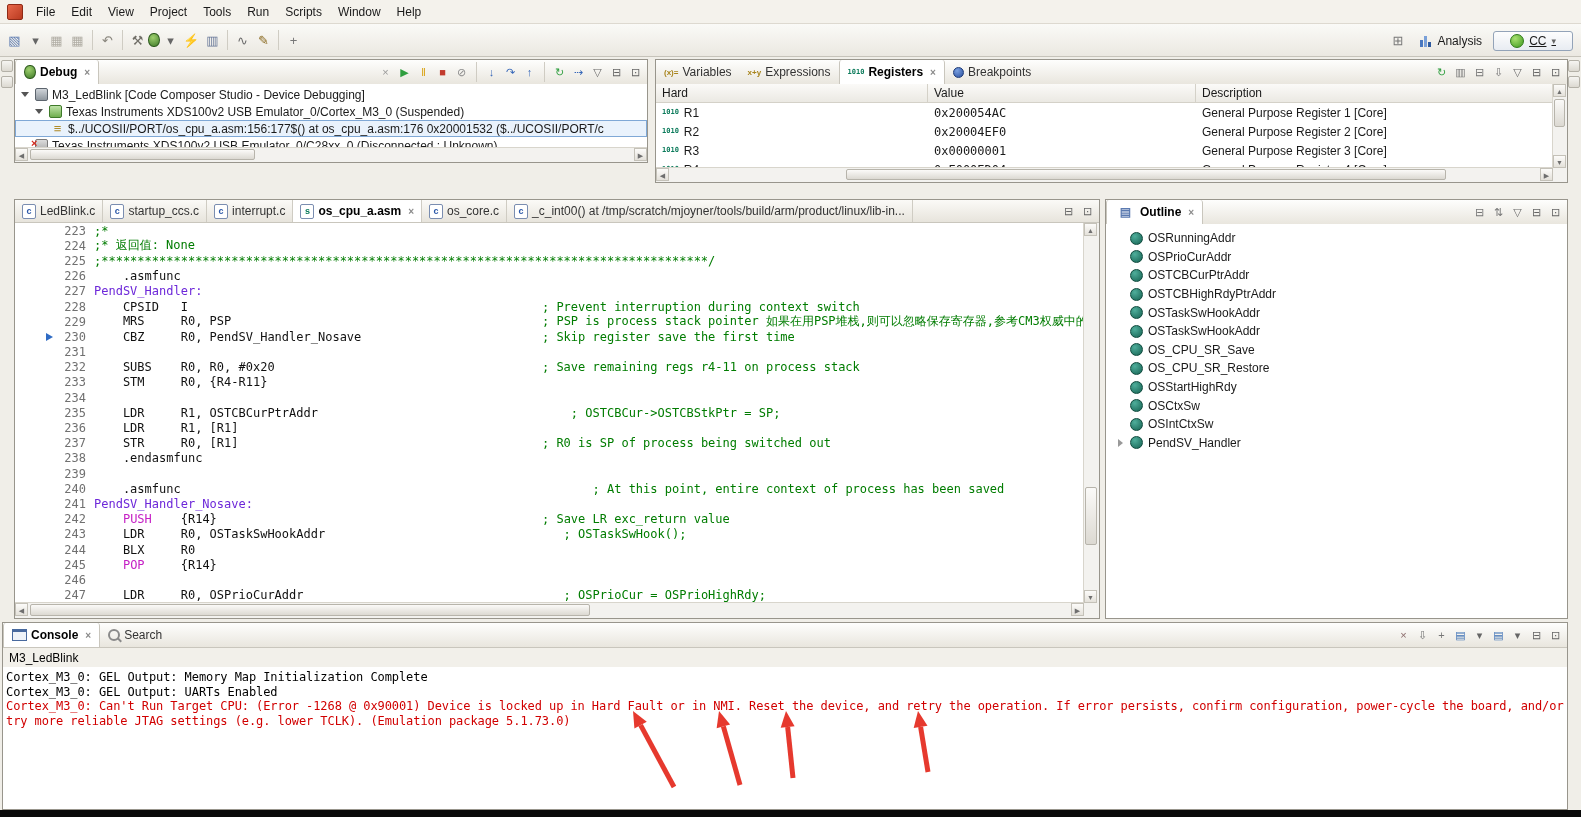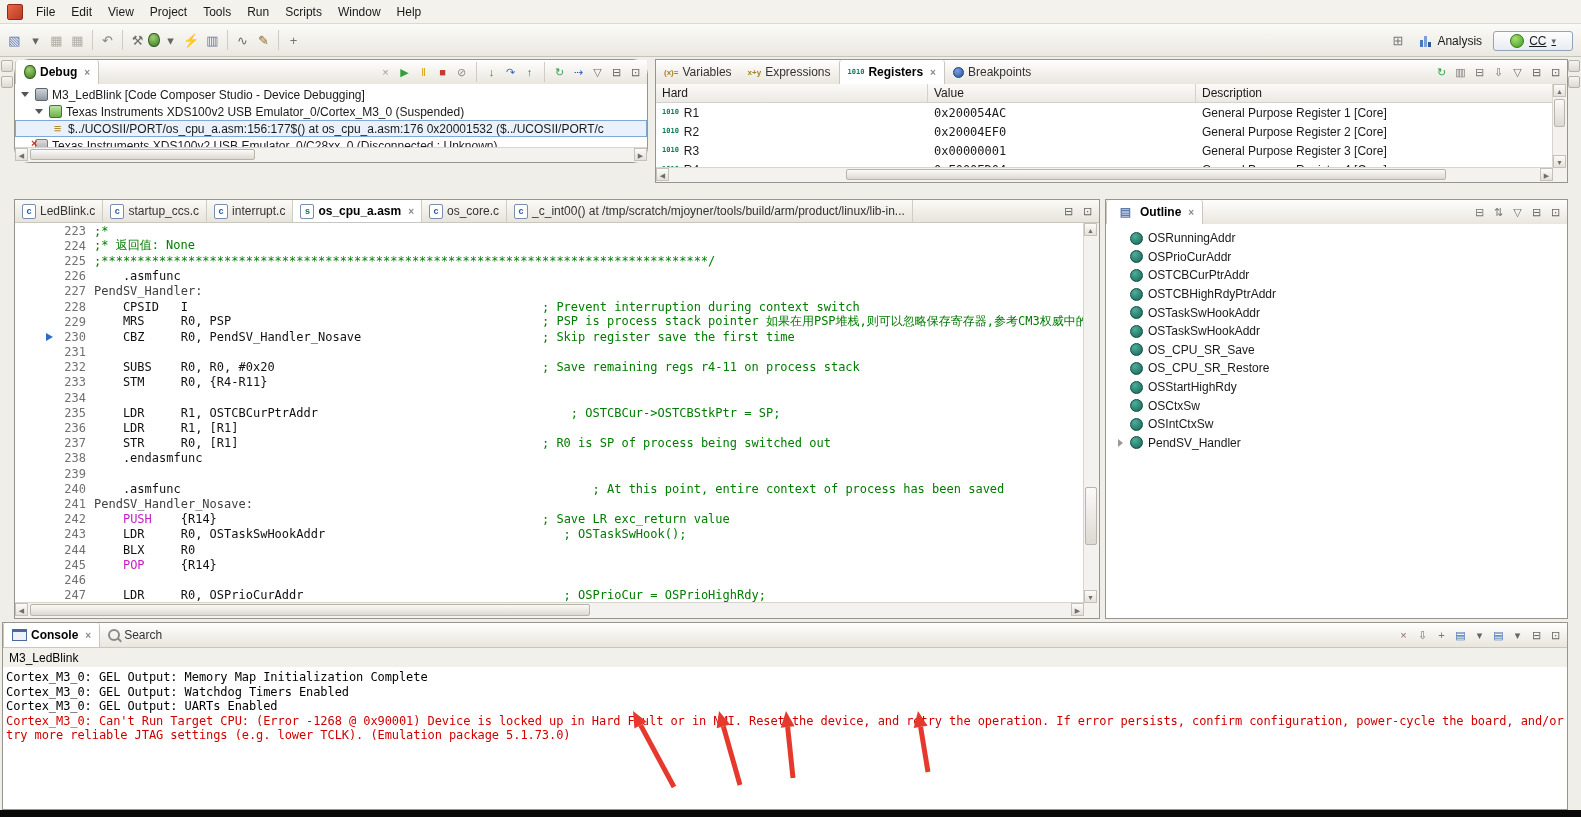--- a/index.html
+++ b/index.html
@@ -54,21 +54,21 @@
   .varxi{color:#a8841c;font:bold 8px "Liberation Sans",sans-serif;white-space:nowrap;}
   .bits{color:#0a7a5a;font:bold 7px "DejaVu Sans Mono",monospace;line-height:1;display:inline-block;flex:none;}
   .bpdot{width:9px;height:9px;border-radius:50%;flex:none;display:inline-block;
          background:radial-gradient(circle at 35% 30%,#7aa0e0,#2a50a0);border:1px solid #1c3a78;}
   .fico{width:12px;height:13px;flex:none;background:#fff;border:1px solid #7a8db0;border-radius:2px;
         display:inline-flex;align-items:center;justify-content:center;font:bold 9px "Liberation Sans",sans-serif;}
   .fico-c{color:#2b58a8;}
   .fico-s{color:#0a7a5a;}
 
   
-  #debug-panel{left:14px;top:59px;width:634px;height:104px;border-radius:15px;}
+  #debug-panel{left:14px;top:59px;width:634px;height:104px;}
   #debug-tree{position:absolute;left:0;right:0;top:24px;bottom:14px;overflow:hidden;background:#fff;padding-top:2px;}
   .trow{height:17px;display:flex;align-items:center;gap:4px;white-space:nowrap;}
   .trow.sel{background:#e9f2fc;outline:1px solid #7fa8d6;outline-offset:-1px;}
   .exp{width:0;height:0;border-left:4px solid transparent;border-right:4px solid transparent;
        border-top:5px solid #555;margin:0 2px;flex:none;}
   .tico{width:13px;height:13px;flex:none;display:inline-flex;align-items:center;justify-content:center;box-sizing:border-box;}
   .tico.chip{background:linear-gradient(#cfd4d9,#8f979f);border:1px solid #5c646d;border-radius:2px;}
   .tico.board{background:linear-gradient(#bfe3a8,#6fae4e);border:1px solid #3f7a2a;border-radius:2px;}
   .tico.boardx{background:linear-gradient(#dcdcdc,#a8a8a8);border:1px solid #7a7a7a;border-radius:2px;position:relative;}
   .tico.boardx::after{content:"×";color:#d42a1e;font-size:11px;font-weight:bold;position:absolute;left:-5px;top:-3px;}
@@ -102,21 +102,21 @@
   .etab{display:flex;align-items:center;gap:4px;padding:0 7px;border-right:1px solid #cfccc3;color:#333;white-space:nowrap;}
   .etab.active{background:#fff;font-weight:bold;color:#000;}
   #code{position:absolute;left:0;top:23px;right:15px;bottom:15px;overflow:hidden;background:#fff;padding-left:28px;}
   .codeline{height:15.2px;display:flex;align-items:center;font:12px "DejaVu Sans Mono",monospace;white-space:pre;}
   .gut{width:15px;height:100%;flex:none;position:relative;}
   .gut.ip::after{content:"";position:absolute;left:3px;top:4px;width:0;height:0;
                  border-top:4px solid transparent;border-bottom:4px solid transparent;border-left:7px solid #2f6bc4;}
   .lnum{width:28px;flex:none;text-align:right;padding-right:8px;color:#707070;}
   .sg-p{color:#111;}
   .sg-c{color:#007c00;}
-  .sg-l{color:#404040;}
+  .sg-l{color:#6d28d9;}
   .sg-k{color:#c51fc5;}
   #ed-vsb{position:absolute;top:23px;bottom:15px;right:0;width:15px;background:#f3f2ef;border-left:1px solid #d8d5cc;}
   #ed-hsb{height:15px;}
 
   
   #outline-panel{left:1105px;top:199px;width:463px;height:420px;}
   #outline-list{position:absolute;left:0;right:0;top:24px;bottom:0;overflow:hidden;background:#fff;padding-top:5px;}
   .orow{height:18.6px;display:flex;align-items:center;gap:5px;padding-left:10px;}
   .oexp-wrap{width:9px;display:flex;align-items:center;justify-content:center;flex:none;}
   .oexp{width:0;height:0;border-top:4px solid transparent;border-bottom:4px solid transparent;border-left:5px solid #999;}
@@ -516,21 +516,20 @@
           <span class="gi" style="color: rgb(59, 111, 181);">▤</span>
           <span class="gi" style="color: rgb(102, 102, 102);">▾</span>
           <span class="gi" style="color: rgb(102, 102, 102);">⊟</span>
           <span class="gi" style="color: rgb(102, 102, 102);">⊡</span>
         </div>
     </div>
     <div id="con-title">M3_LedBlink</div>
     <div id="con-text">
       <div id="con-lines">
           <div class="conline">Cortex_M3_0: GEL Output: Memory Map Initialization Complete</div>
-          <div class="conline">Cortex_M3_0: GEL Output: Watchdog Timers Enabled</div>
           <div class="conline">Cortex_M3_0: GEL Output: UARTs Enabled</div>
           <div class="conline err">Cortex_M3_0: Can't Run Target CPU: (Error -1268 @ 0x90001) Device is locked up in Hard Fault or in NMI. Reset the device, and retry the operation. If error persists, confirm configuration, power-cycle the board, and/or try more reliable JTAG settings (e.g. lower TCLK). (Emulation package 5.1.73.0)</div>
         </div>
       <svg id="arrow-svg">
           <line x1="671" y1="120" x2="637.5966438811275" y2="58.08158377965094" stroke="#e6392e" stroke-width="5"></line>
           <polygon points="630,44 643.7573367847248,54.75805208165767 631.4359509775303,61.405115477644216" fill="#e6392e"></polygon>
           <line x1="737" y1="118" x2="720.3680589691942" y2="59.392207796207884" stroke="#e6392e" stroke-width="5"></line>
           <polygon points="716,44 727.1021498800351,57.48118199718545 713.6339680583533,61.30323359523032" fill="#e6392e"></polygon>
           <line x1="790" y1="111" x2="784.6625923462557" y2="59.91338388559052" stroke="#e6392e" stroke-width="5"></line>
           <polygon points="783,44 791.6246977962015,59.18599973410364 777.7004868963098,60.6407680370774" fill="#e6392e"></polygon>

